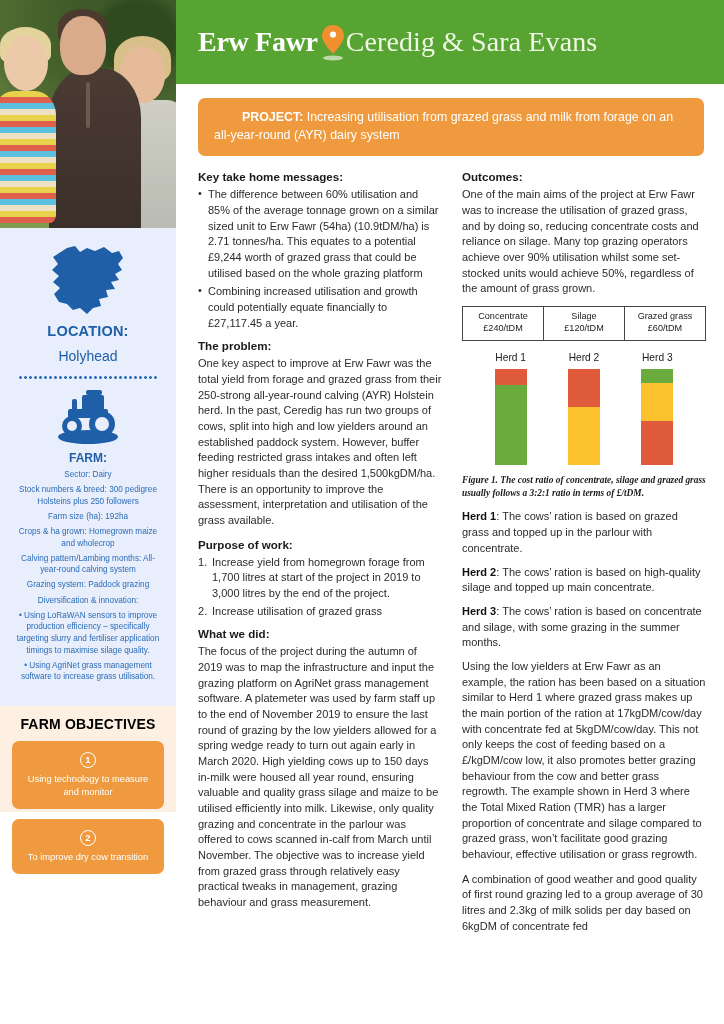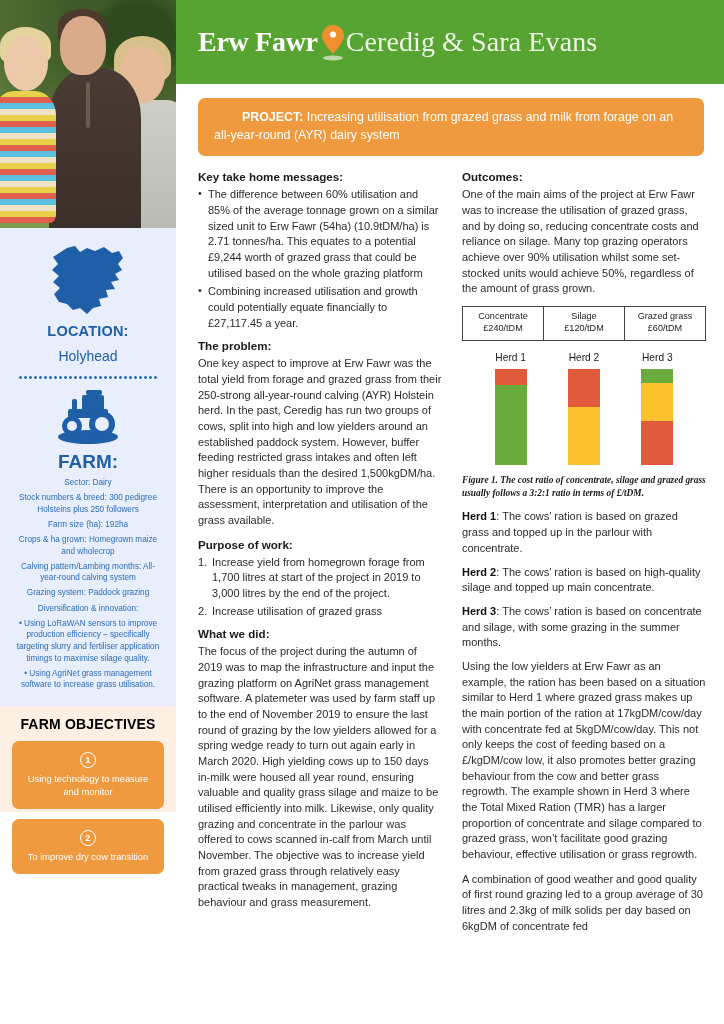--- a/index.html
+++ b/index.html
@@ -52,21 +52,21 @@
     background:#d8c08a; border-radius:50% 50% 28% 28%; }
 
   .side-body { padding: 14px 10px 0; text-align:center; color:#1f5fa8; }
   .wales-map { display:block; margin: 2px auto 6px; }
   .side-h { font-size:14.5px; font-weight:700; letter-spacing:.2px; color:#1f5fa8; line-height:1.25; }
   .side-sub { font-size:14px; color:#1f5fa8; line-height:1.3; margin-top:7px; }
   .dotline { margin: 11px auto 8px; width: 140px; height: 3px;
     background-image: radial-gradient(circle, #2b6cb8 1.3px, rgba(0,0,0,0) 1.5px);
     background-size: 5px 3px; background-repeat: repeat-x; }
   .tractor { display:block; margin: 2px auto 6px; }
-  .farm-h { font-size:19px; font-weight:700; color:#1f5fa8; margin-bottom:3px; }
+  .farm-h { font-size:12px; font-weight:700; color:#1f5fa8; margin-bottom:3px; }
   .farm-line { font-size:8.2px; color:#2b6cb8; line-height:1.42; margin: 3.5px 2px; }
 
   .objectives { position:absolute; left:0; bottom:0; width:176px; top:706px;
      background:#fdf0e2; padding: 10px 12px; }
   .obj-title { color:#000000; font-weight:700; font-size:14px; text-align:center;
      letter-spacing:.2px; margin-bottom:9px; }
   .obj-card { background:#ef9a3e; border-radius:7px; color:#fff; text-align:center;
      padding: 8px 8px 10px; margin-bottom: 10px; }
   .obj-num { width:16px; height:16px; border-radius:50%; border:1.6px solid #fff;
      display:inline-flex; align-items:center; justify-content:center;

